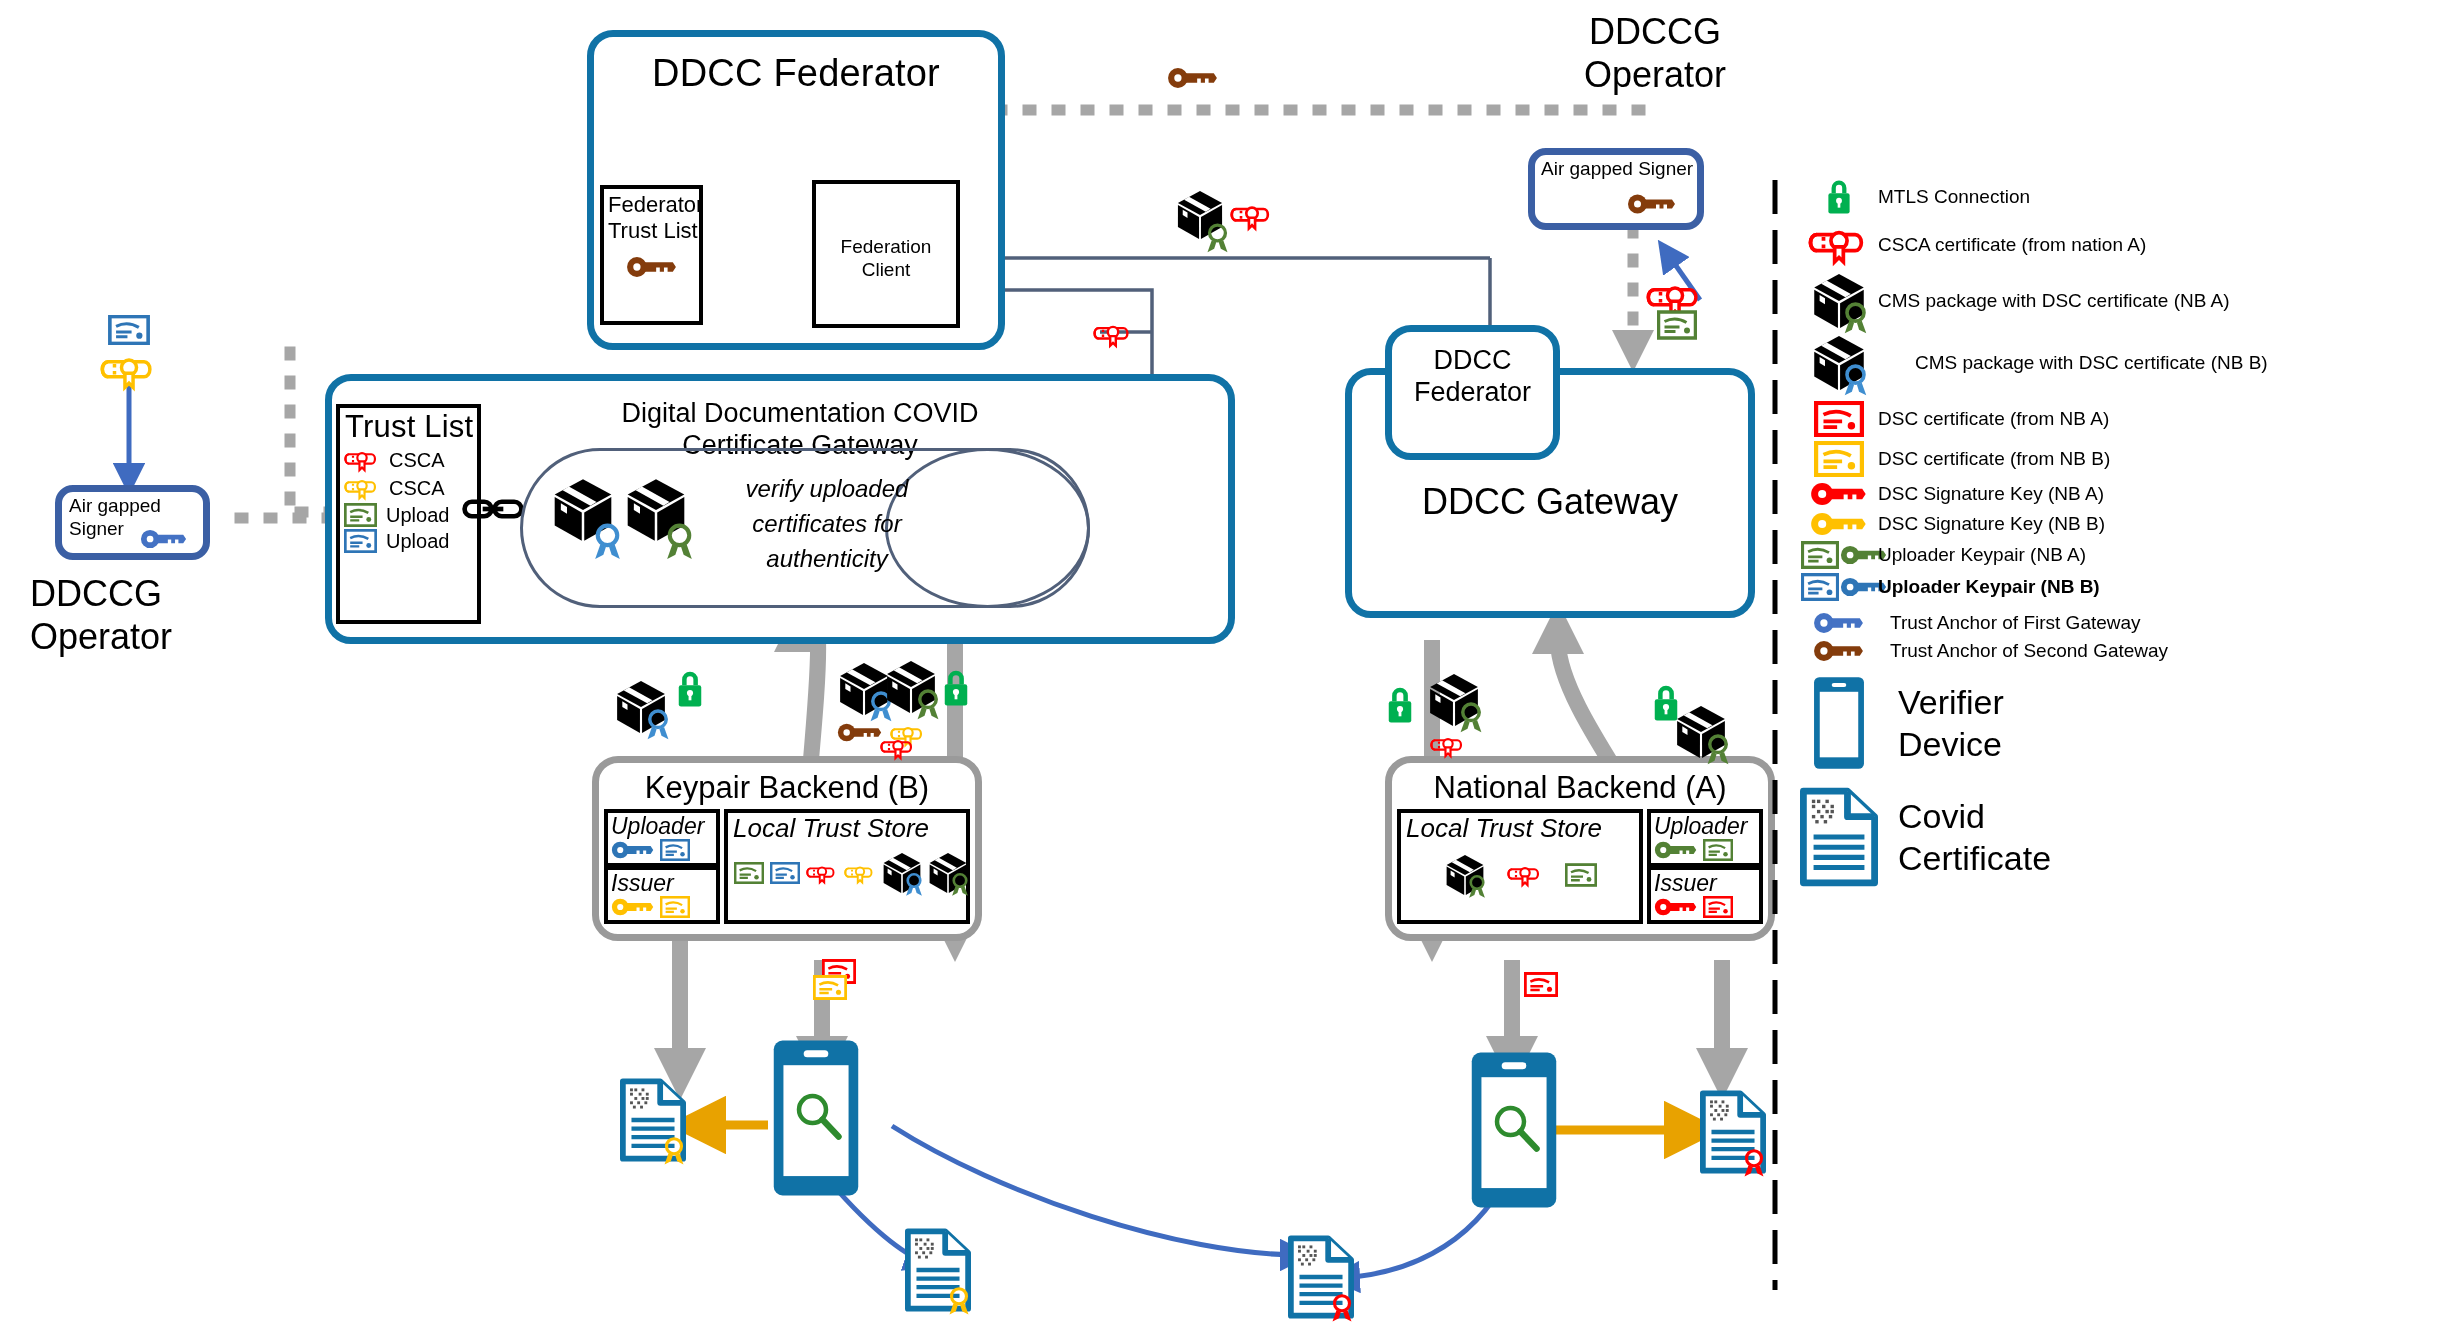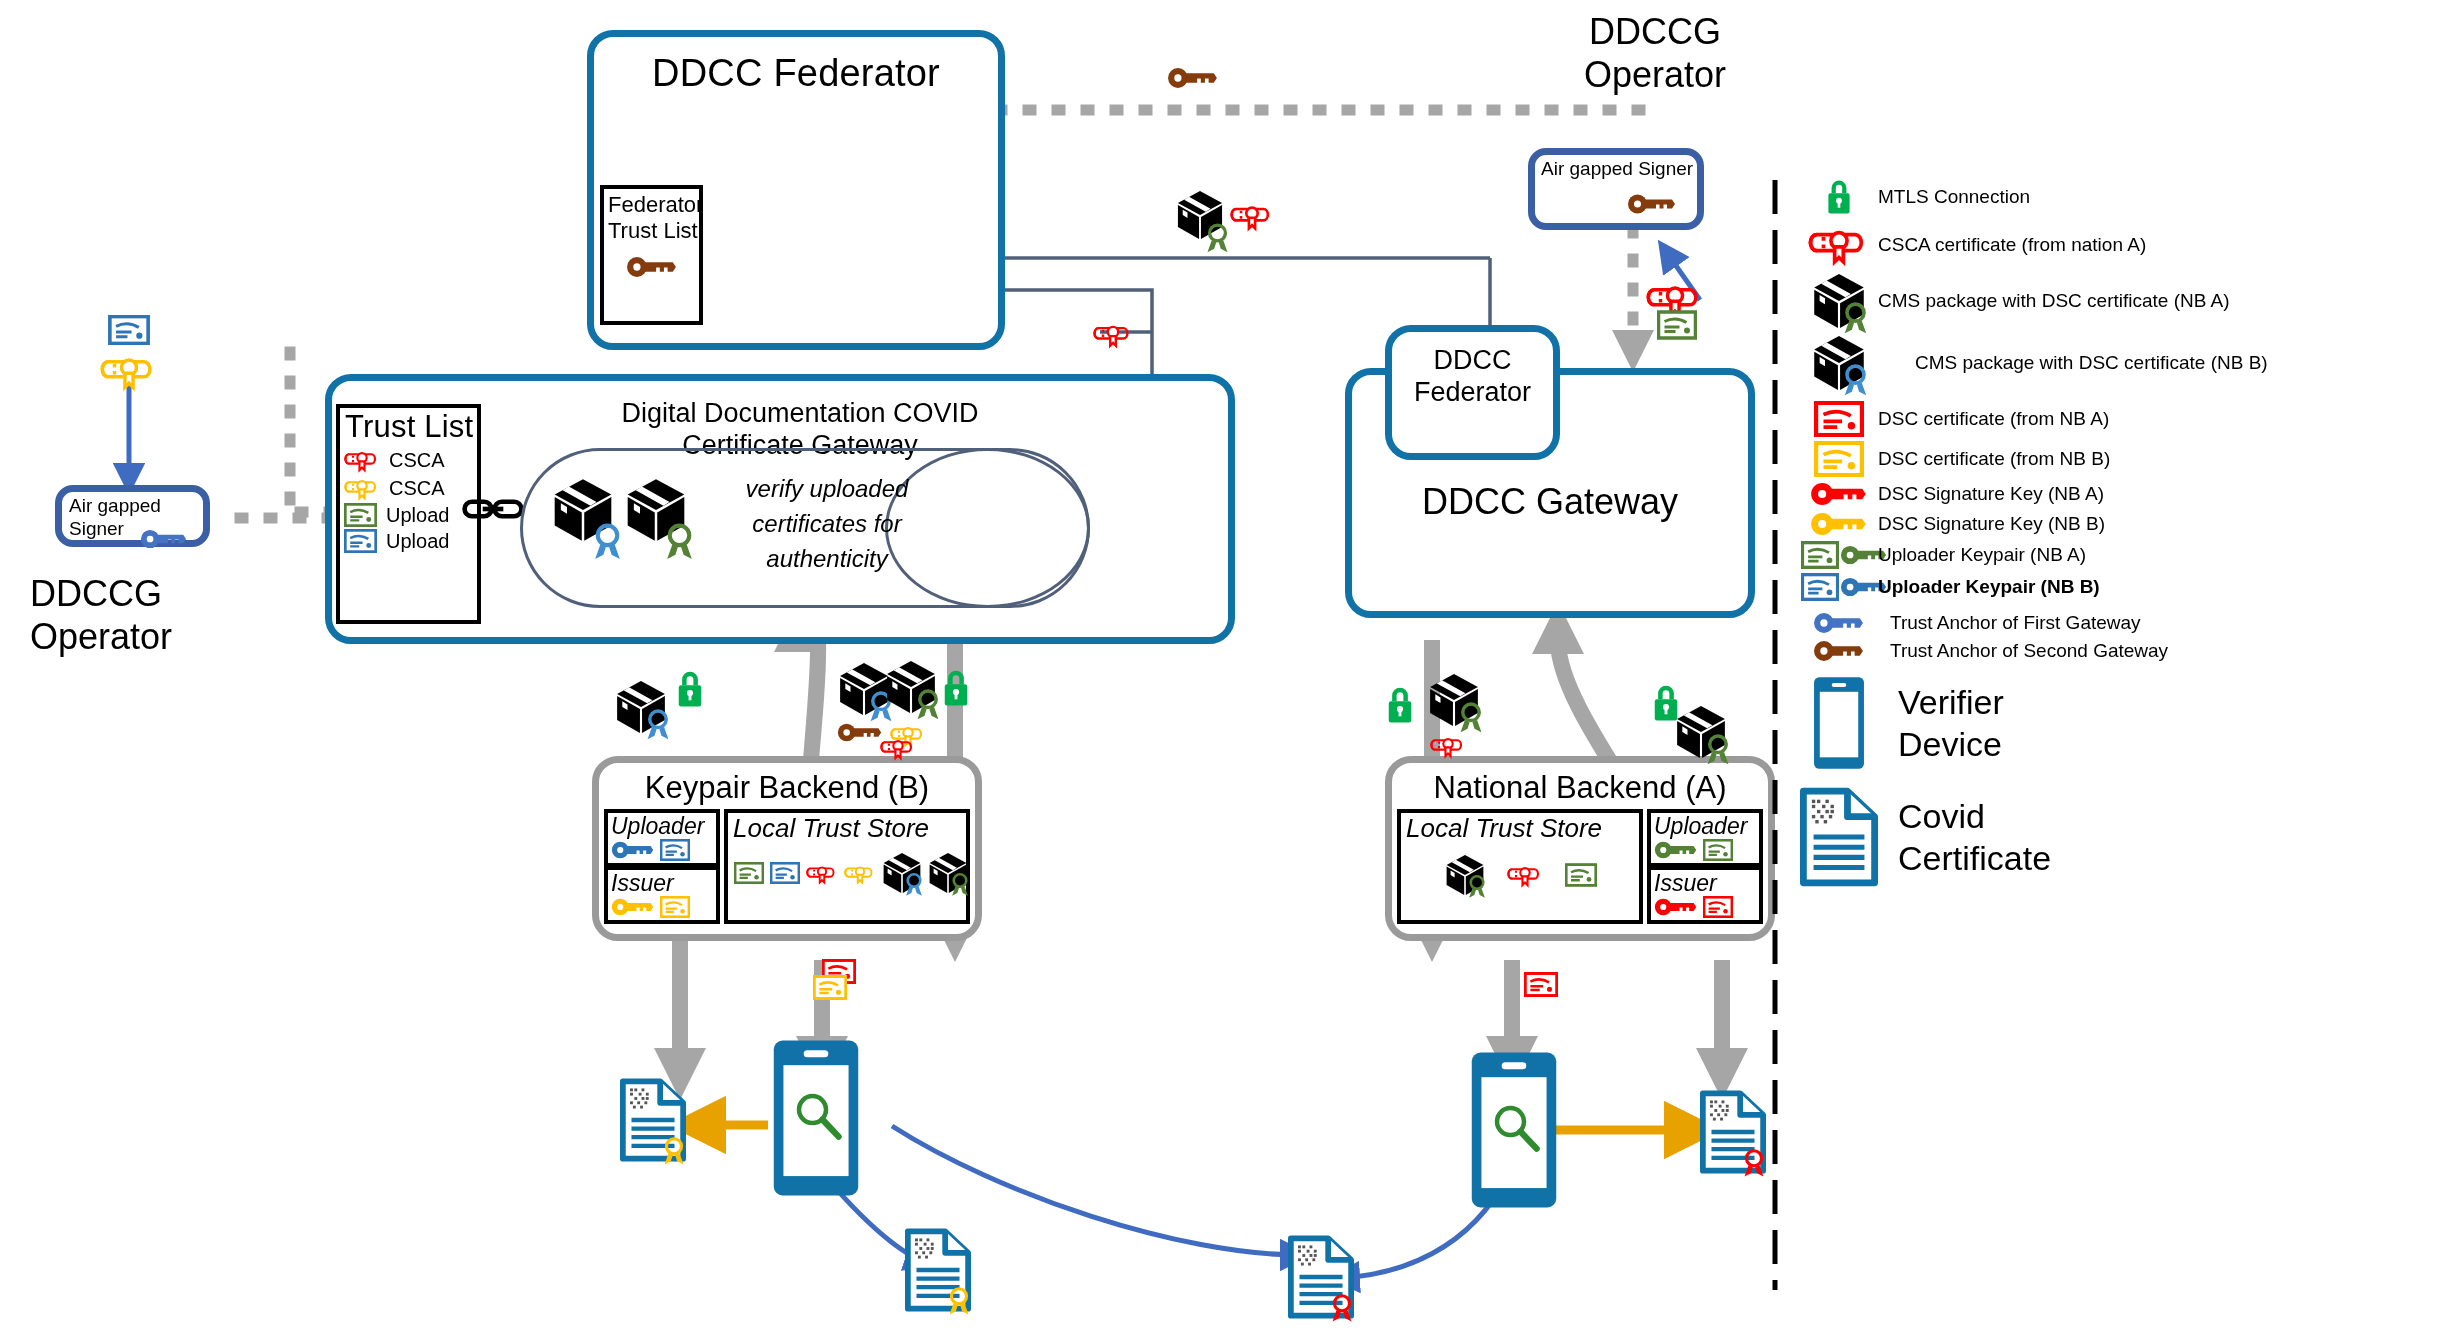--- a/index.html
+++ b/index.html
@@ -218,20 +218,24 @@
 <div class="sqbox" style="left:600px;top:185px;width:103px;height:140px;">
   <div class="ttl-sm" style="margin:3px 0 0 4px;">Federator</div>
   <div class="ttl-sm" style="margin:0 0 0 4px;">Trust List</div>
   <div class="ctr" style="margin-top:10px;">
     <svg width="52" height="24" style="color:#843c0c">
           <use href="#sym-key" width="52" height="24"></use>
         </svg>
   </div>
 </div>
 
+<div class="sqbox" style="left:812px;top:180px;width:148px;height:148px;">
+  <div class="ttl-xs" style="text-align:center;margin-top:52px;">Federation</div>
+  <div class="ttl-xs" style="text-align:center;">Client</div>
+</div>
 
 <div class="rbox" style="left:325px;top:374px;width:910px;height:270px;"></div>
 <div class="abs ttl-md" style="left:560px;top:398px;width:480px;">
   <div>Digital Documentation COVID</div>
   <div>Certificate Gateway</div>
 </div>
 
 <div class="sqbox" style="left:336px;top:404px;width:145px;height:220px;">
   <div class="ttl-lg" style="font-size:31px;text-align:left;margin:1px 0 2px 5px;">Trust List</div>
 
@@ -312,21 +316,21 @@
 <div class="abs" style="left:108px;top:315px;">
   <svg width="42" height="30" style="color:#2e75b6">
         <use href="#sym-dsc" width="42" height="30"></use>
       </svg>
 </div>
 <div class="abs" style="left:100px;top:350px;">
   <svg width="58" height="42" style="color:#ffc000">
         <use href="#sym-csca" width="58" height="42"></use>
       </svg>
 </div>
-<div class="rbox-navy" style="left:55px;top:485px;width:155px;height:62px;">
+<div class="rbox-navy" style="left:55px;top:485px;width:155px;height:75px;">
   <div class="ttl-xs" style="margin:3px 0 0 7px;">Air gapped</div>
   <div class="ttl-xs" style="margin:0 0 0 7px;">Signer</div>
   <div class="abs" style="left:78px;top:36px;">
     <svg width="48" height="22" style="color:#4472c4">
           <use href="#sym-key" width="48" height="22"></use>
         </svg>
   </div>
 </div>
 <div class="abs cap-lg" style="left:30px;top:572px;width:220px;text-align:left;">
   <div>DDCCG</div>

